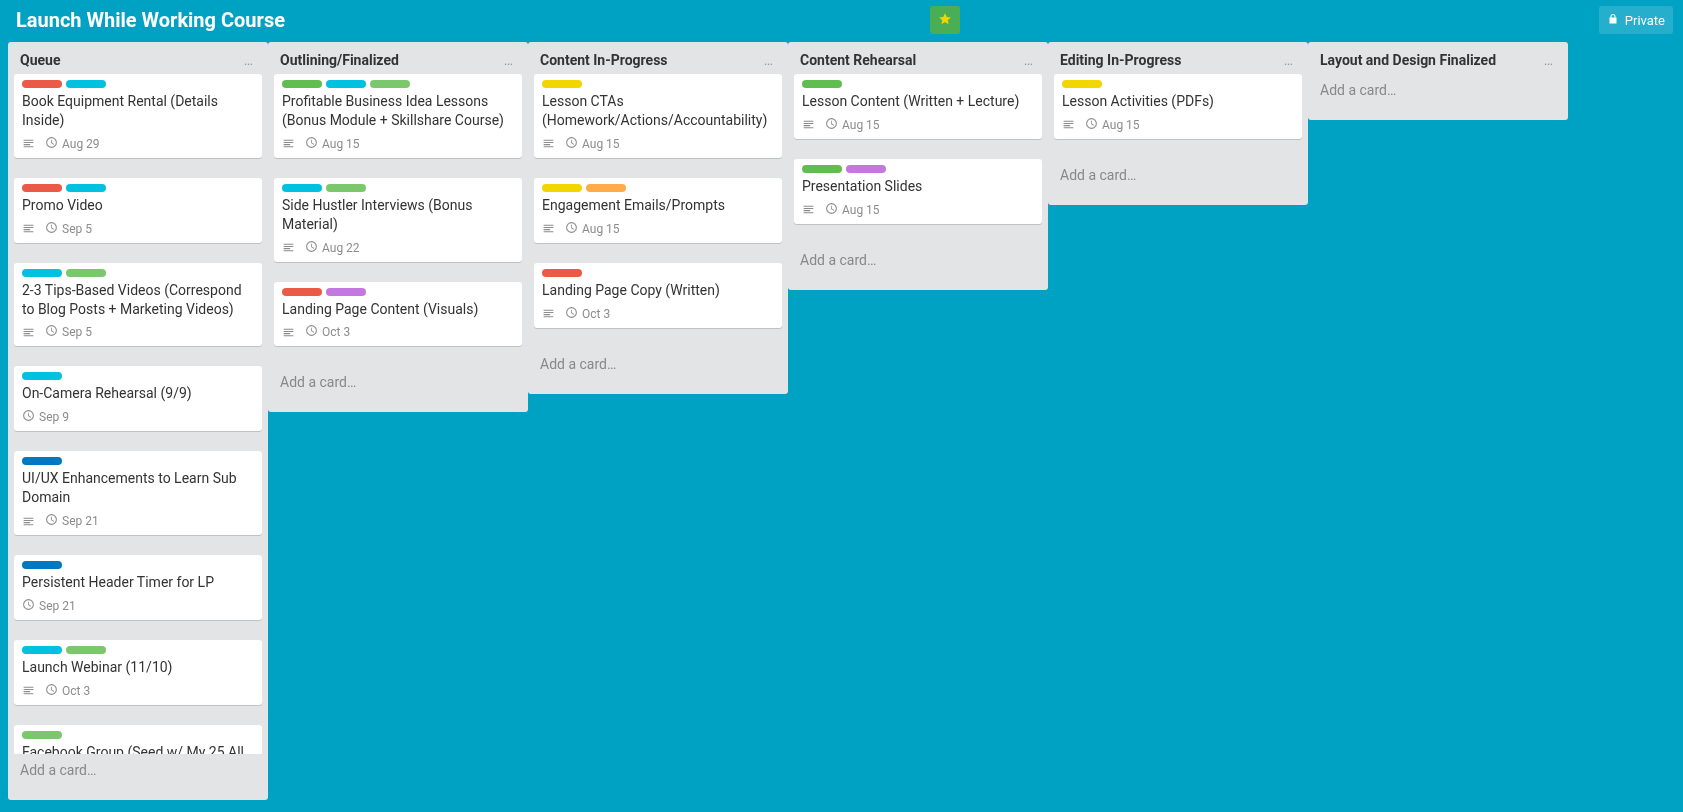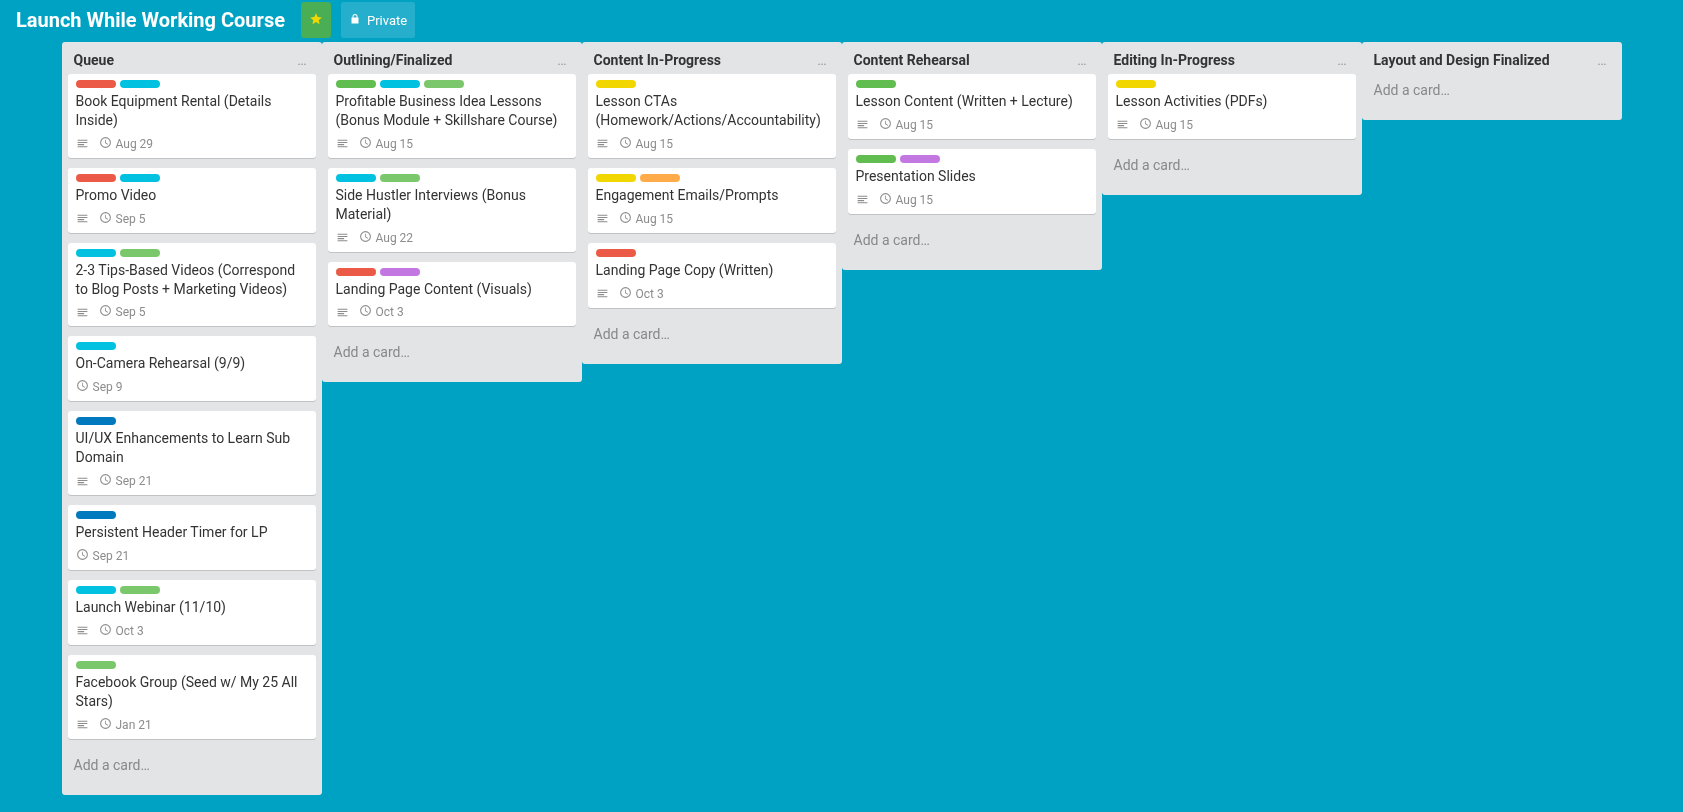--- a/index.html
+++ b/index.html
@@ -9,52 +9,52 @@
     width: 1683px;
     height: 812px;
     overflow: hidden;
   }
   .board-header {
     display: flex;
     align-items: center;
     padding: 6px 10px;
     height: 40px;
     gap: 10px;
+    justify-content: space-between;
   }
   .board-title {
     color: #fff;
     font-size: 20px;
     font-weight: 700;
     padding: 0 6px;
     cursor: pointer;
   }
   .hdr-btn {
     background: rgba(255,255,255,0.15);
     border-radius: 3px;
-    height: 36px;
+    height: 28px;
     display: flex;
     align-items: center;
     justify-content: center;
     padding: 0 8px;
     cursor: pointer;
     color: #fff;
     font-size: 13px;
     gap: 6px;
   }
   .star-btn { width: 30px; background: #4aaf54; }
   .star-btn svg { width: 14px; height: 14px; fill: #f2d600; }
   .lock-icon svg { width: 12px; height: 12px; fill: #fff; }
   .board-canvas {
     position: absolute;
     top: 40px; bottom: 0; left: 0; right: 0;
     padding: 2px 8px 8px 8px;
     display: flex;
     align-items: flex-start;
     overflow-x: auto;
-    justify-content: center;
   }
   .list {
     background: #e2e4e6;
     border-radius: 3px;
     width: 260px;
     flex: 0 0 260px;
     display: flex;
     flex-direction: column;
     max-height: 100%;
   }
@@ -77,21 +77,21 @@
     padding: 0 6px;
     overflow-y: auto;
     flex: 1 1 auto;
   }
   .list:first-child .cards { max-height: 680px; }
   .card {
     background: #fff;
     border-radius: 3px;
     box-shadow: 0 1px 0 rgba(0,0,0,0.15);
     padding: 6px 8px 6px 8px;
-    margin-bottom: 10px;
+    margin-bottom: 20px;
     cursor: pointer;
   }
   .labels { display: flex; gap: 4px; margin-bottom: 4px; }
   .label {
     width: 40px; height: 8px; border-radius: 4px;
   }
   .c-green { background: #61bd4f; }
   .c-yellow { background: #f2d600; }
   .c-orange { background: #ffab4a; }
   .c-red { background: #eb5a46; }

